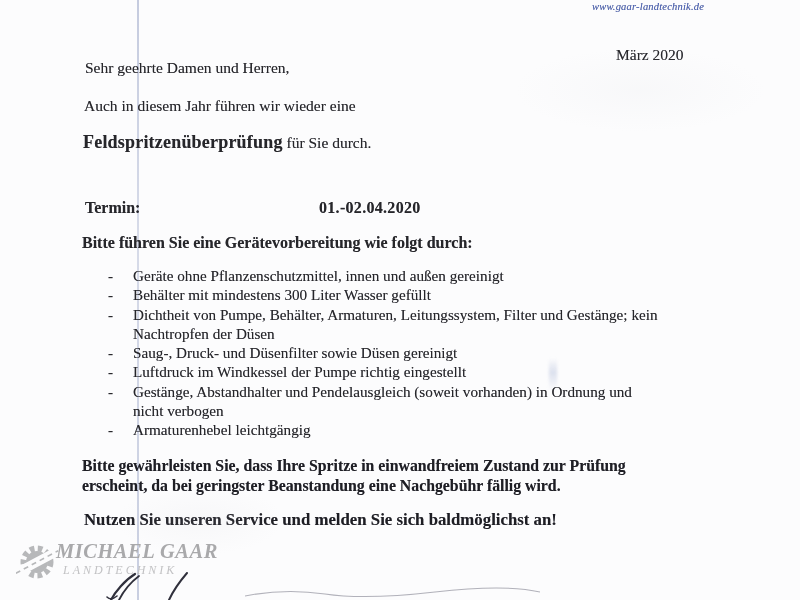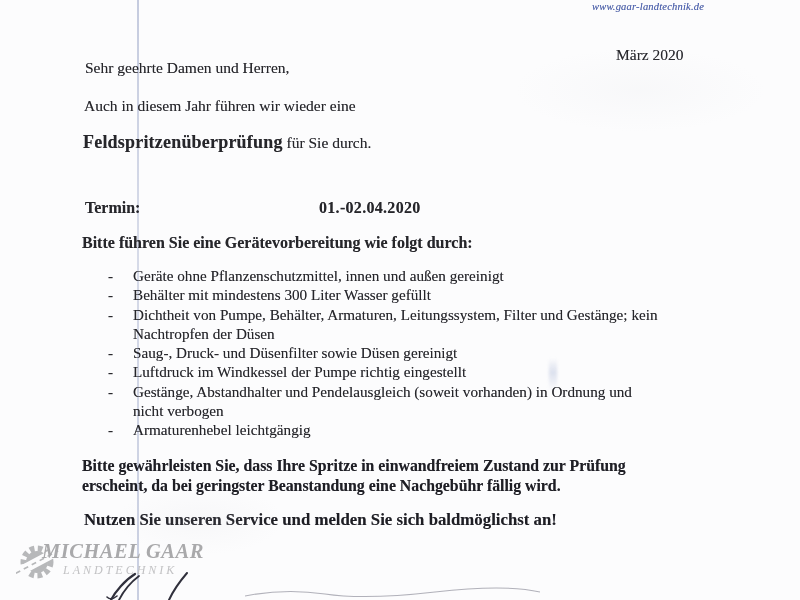--- a/index.html
+++ b/index.html
@@ -47,21 +47,21 @@
   .check-lines{flex:1;}
   .check-lines div{white-space:nowrap;text-shadow:0 0 .6px rgba(40,40,55,.45);}
   .notice{
     position:absolute;left:82px;top:456px;
     font-size:15.8px;font-weight:bold;line-height:19.8px;color:#1e1e24;
   }
   .notice div{white-space:nowrap;text-shadow:0 0 .6px rgba(30,30,45,.5);}
   .cta{left:84px;top:510px;font-size:16.8px;font-weight:bold;color:#1e1e24;}
   .closing{left:84px;top:555px;font-size:15.5px;z-index:3;}
   .wm-title{
-    left:42px;top:540px;font-size:20.5px;font-weight:bold;font-style:italic;
+    left:56px;top:540px;font-size:20.5px;font-weight:bold;font-style:italic;
     color:#a9a9ab;letter-spacing:.5px;z-index:1;text-shadow:none;
   }
   .wm-sub{
     left:63px;top:563px;font-size:12px;font-style:italic;
     color:#c2c2c4;letter-spacing:3px;z-index:1;text-shadow:none;
   }
   .gear{position:absolute;left:16px;top:543px;z-index:1;}
   .signature{position:absolute;left:85px;top:570px;z-index:2;}
 </style>
 </head>

